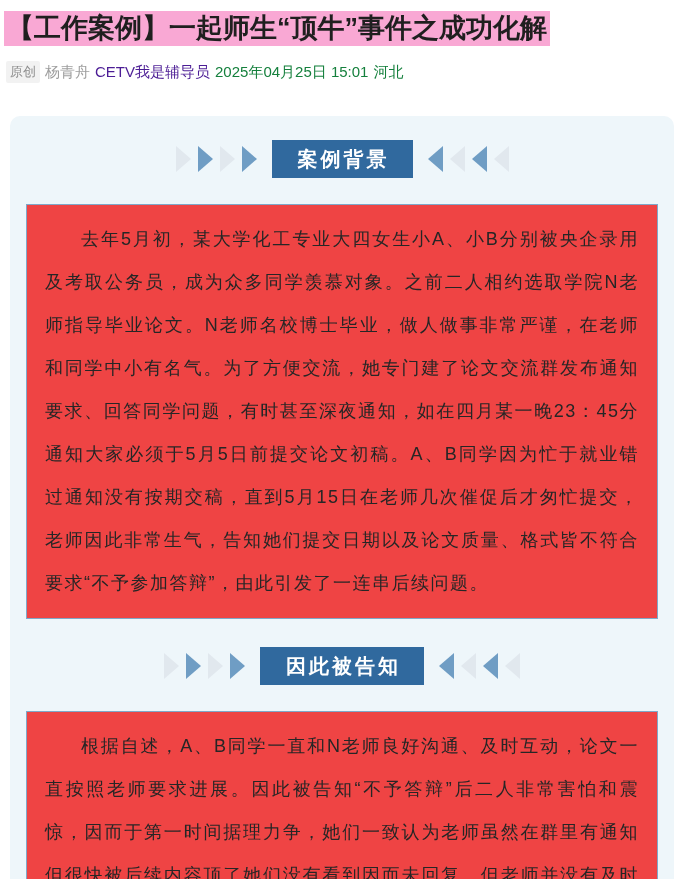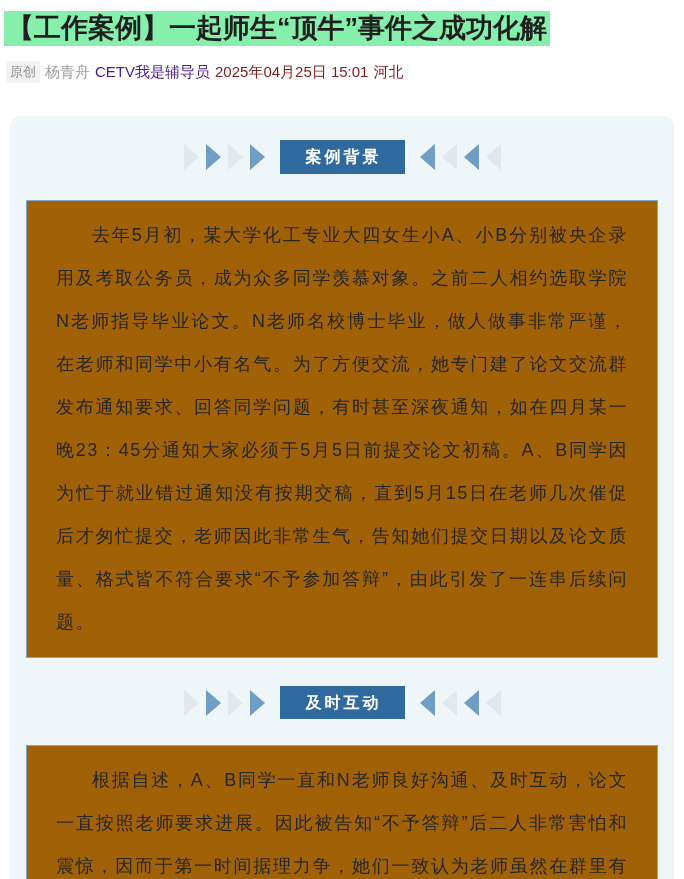--- a/index.html
+++ b/index.html
@@ -14,21 +14,21 @@
 
   
   .title {
     margin: 0 4px;
     font-size: 27px;
     font-weight: 700;
     line-height: 1.38;
     color: #1f1f1f;
   }
   .title .hl {
-    background: #86efac;
+    background: #f9a8d4;
     padding: 2px 3px 3px 3px;
   }
 
   
   .byline {
     margin: 14px 4px 0 6px;
     font-size: 15px;
     display: flex;
     align-items: center;
     gap: 5px;
@@ -36,21 +36,21 @@
   }
   .orig-badge {
     background: #f2f2f2;
     color: #8c8c8c;
     font-size: 13px;
     padding: 2px 4px;
     border-radius: 2px;
   }
   .author { color: #9e9e9e; }
   .account { color: #4c1d95; cursor: pointer; }
-  .meta { color: #7f1d1d; }
+  .meta { color: #15803d; }
 
   
   .card {
     margin: 33px 10px 0 10px;
     background: #eef6fa;
     border-radius: 10px 10px 0 0;
     padding: 24px 16px 40px 16px;
   }
 
   
@@ -62,33 +62,33 @@
     margin-bottom: 26px;
   }
   .tri { width: 0; height: 0; border-top: 13px solid transparent; border-bottom: 13px solid transparent; }
   .tri.r { border-left: 15px solid currentColor; }
   .tri.l { border-right: 15px solid currentColor; }
   .c-blue { color: #6f9dc4; }
   .c-light { color: #e1e8ee; }
   .sec-badge {
     background: #30699e;
     color: #ffffff;
-    font-size: 16px;
+    font-size: 20px;
     font-weight: 700;
     letter-spacing: 3px;
     line-height: 1.1;
     padding: 8px 23px 8px 26px;
     margin: 0 8px;
   }
 
   
   .block {
-    background: #a16207;
+    background: #ef4444;
     border: 1px solid #7fa8c9;
-    padding: 13px 29px;
+    padding: 13px 18px;
     margin-bottom: 28px;
   }
   .block:last-child { margin-bottom: 0; }
   .block p {
     margin: 0;
     font-size: 18px;
     line-height: 43px;
     letter-spacing: 1.5px;
     color: #262626;
     text-align: justify;
@@ -126,21 +126,21 @@
 
     <div class="block">
       <p>去年5月初，某大学化工专业大四女生小A、小B分别被央企录用及考取公务员，成为众多同学羡慕对象。之前二人相约选取学院N老师指导毕业论文。N老师名校博士毕业，做人做事非常严谨，在老师和同学中小有名气。为了方便交流，她专门建了论文交流群发布通知要求、回答同学问题，有时甚至深夜通知，如在四月某一晚23：45分通知大家必须于5月5日前提交论文初稿。A、B同学因为忙于就业错过通知没有按期交稿，直到5月15日在老师几次催促后才匆忙提交，老师因此非常生气，告知她们提交日期以及论文质量、格式皆不符合要求“不予参加答辩”，由此引发了一连串后续问题。</p>
     </div>
 
     <div class="sec-header">
       <span class="tri r c-light"></span>
       <span class="tri r c-blue"></span>
       <span class="tri r c-light"></span>
       <span class="tri r c-blue"></span>
-      <span class="sec-badge">及时互动</span>
+      <span class="sec-badge">因此被告知</span>
       <span class="tri l c-blue"></span>
       <span class="tri l c-light"></span>
       <span class="tri l c-blue"></span>
       <span class="tri l c-light"></span>
     </div>
 
     <div class="block">
       <p>根据自述，A、B同学一直和N老师良好沟通、及时互动，论文一直按照老师要求进展。因此被告知“不予答辩”后二人非常害怕和震惊，因而于第一时间据理力争，她们一致认为老师虽然在群里有通知但很快被后续内容顶了她们没有看到因而未回复，但老师并没有及时提醒到每个人所以“有错在先”，同时二人还以响应学校号召备考就业为由进行辩解，第三是虽然没有按时交稿但其实一直在按照老师要求修改论文。鉴于A、B同学一直强词夺理不承认自身错误，并且期间给N老师大量发送微信以及多次电话、语音沟通，影响了老师休息和工作。N老师更加生气，之后干脆拒接二人电话，甚至回复了一条“要去看心理医生”微信后拉黑了二人。</p>
     </div>
 

